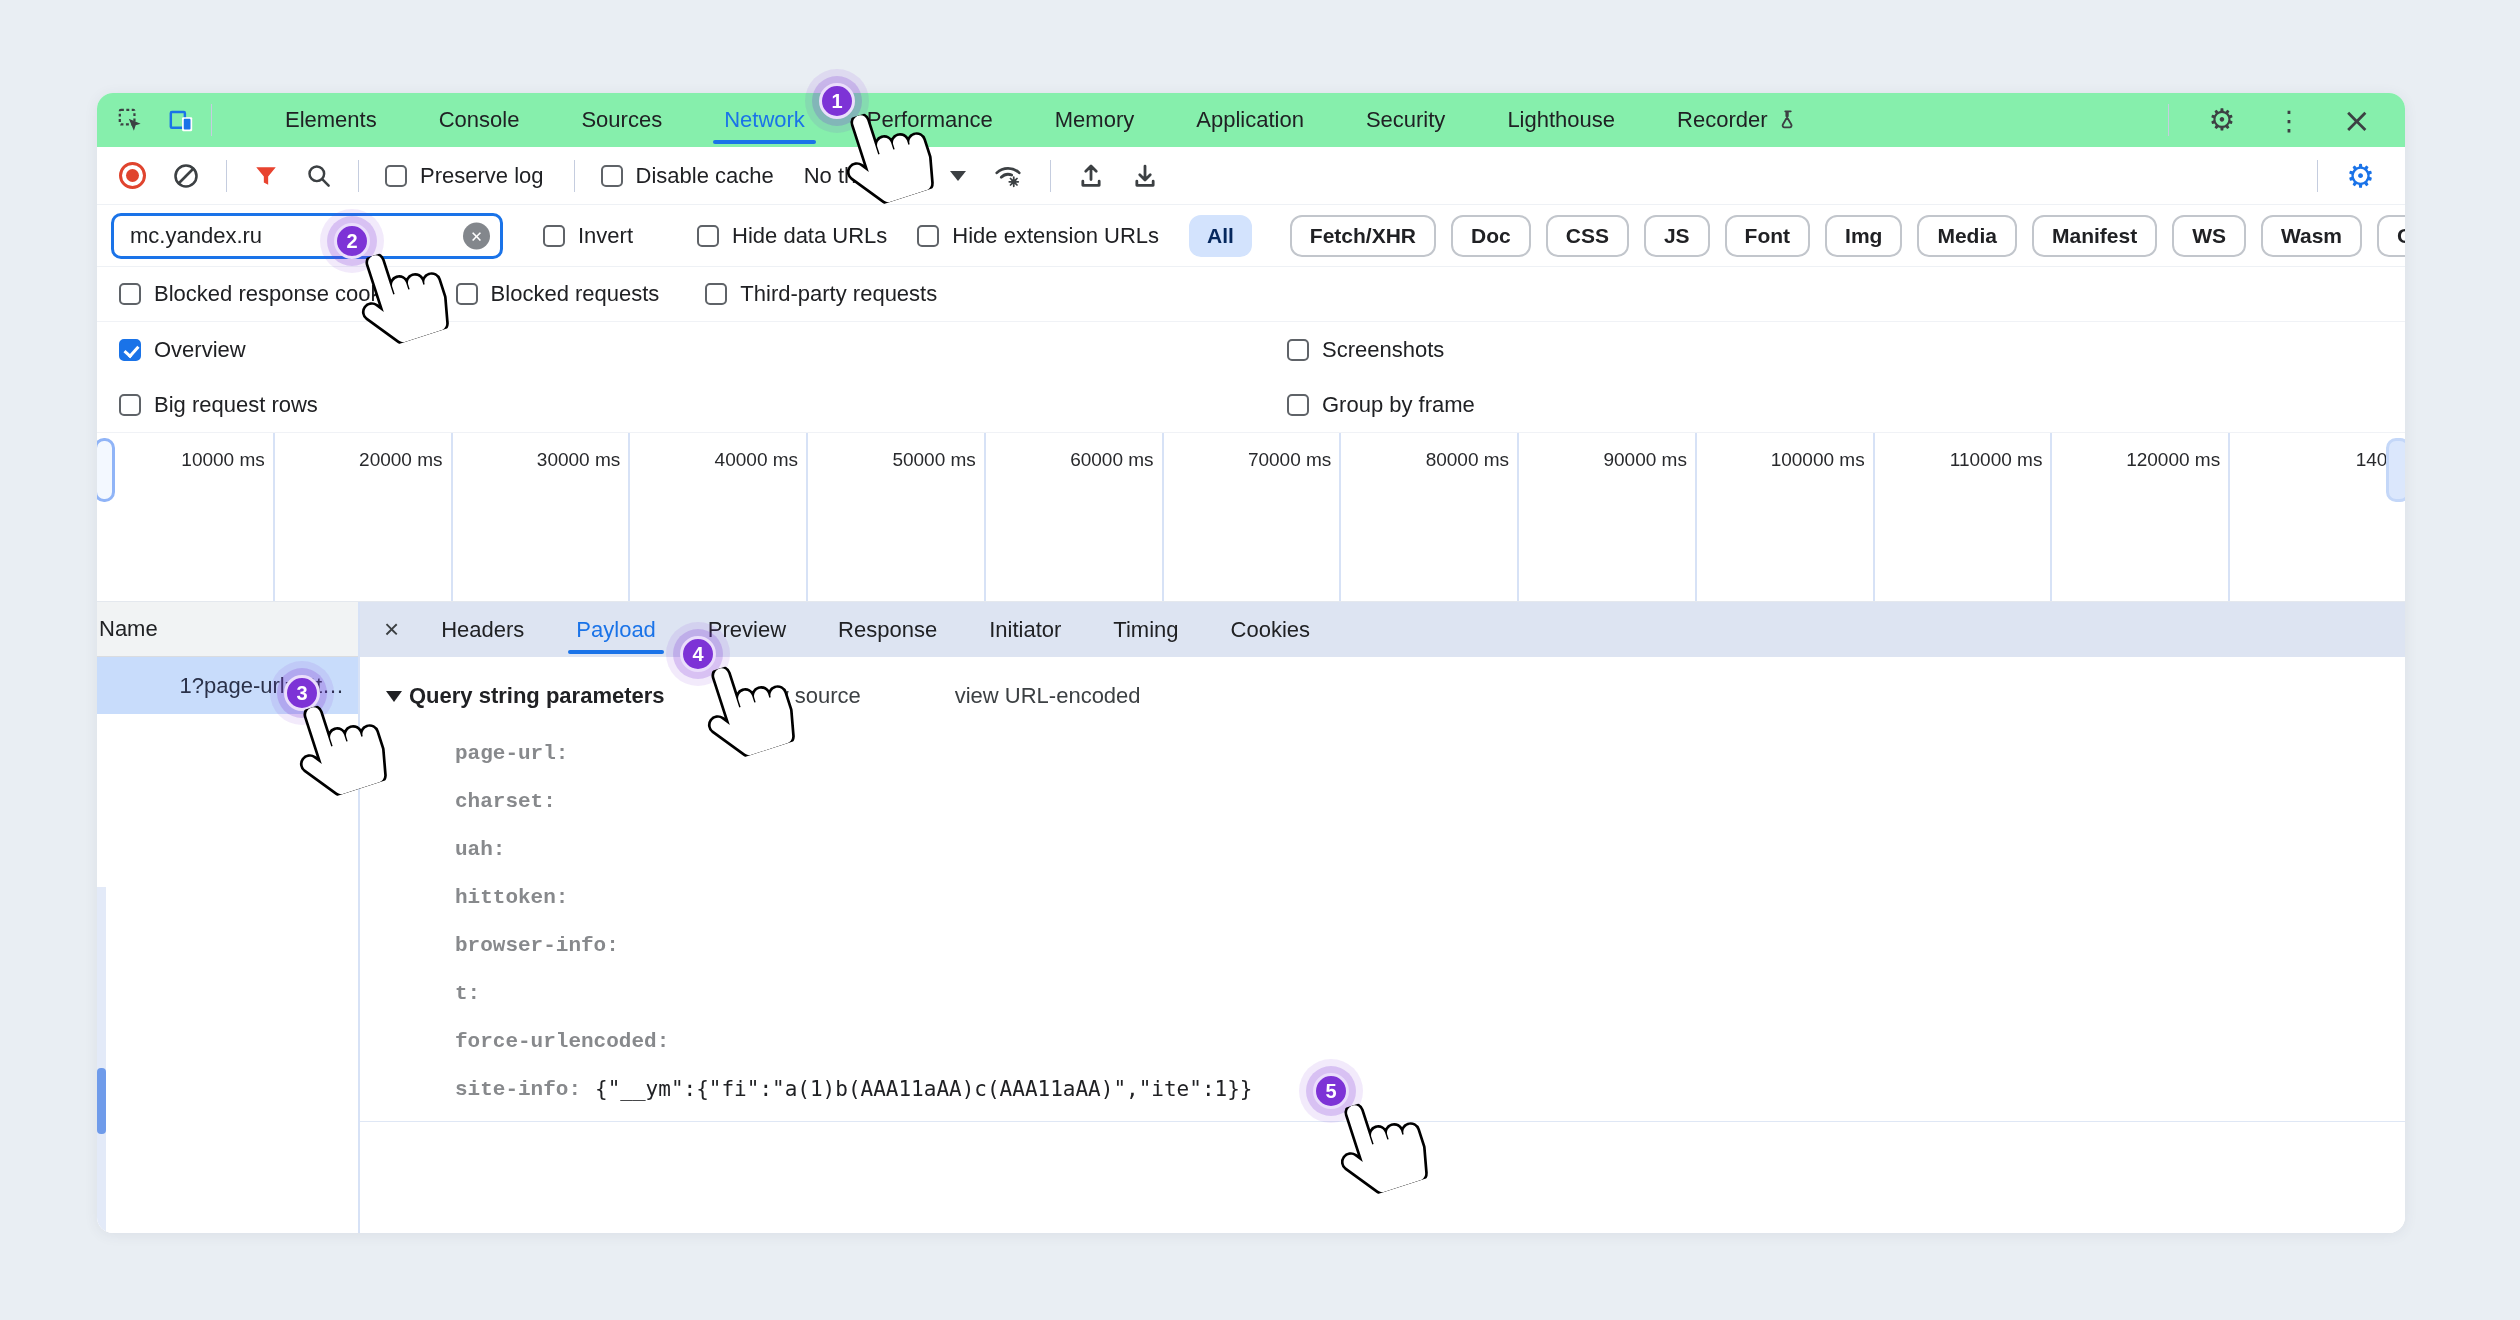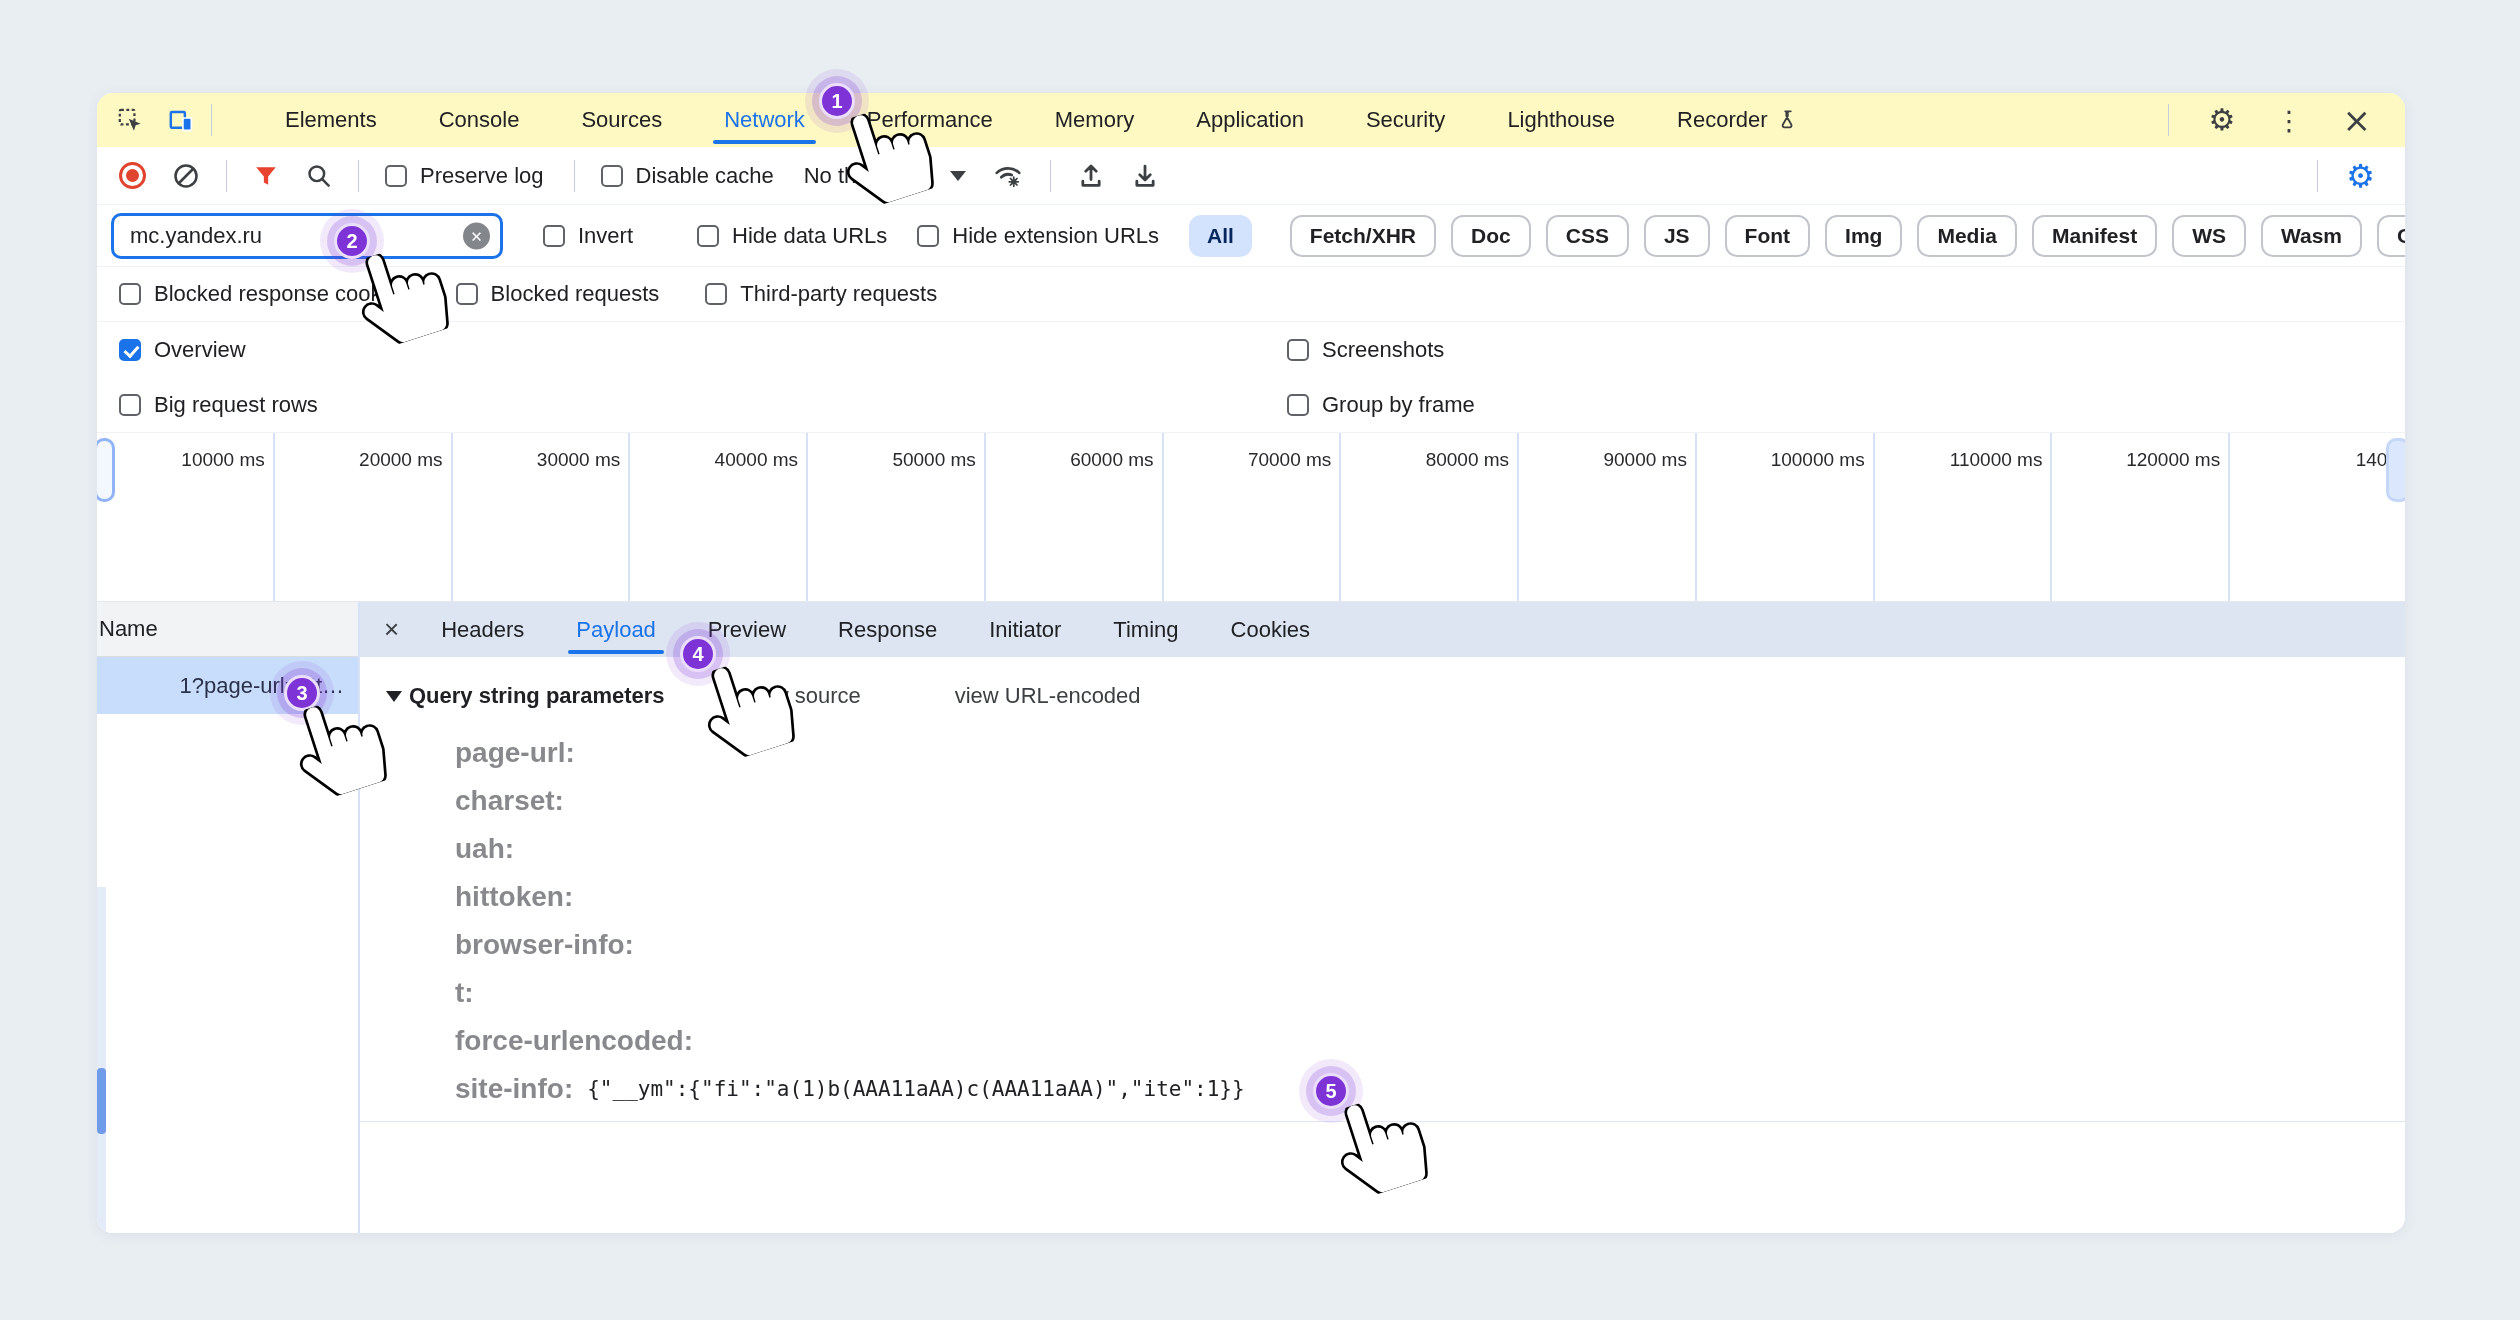--- a/index.html
+++ b/index.html
@@ -12,21 +12,21 @@
     color:#202124;
   }
   .window {
     position:absolute; left:97px; top:93px; width:2308px; height:1140px;
     background:#ffffff; border-radius:16px; overflow:hidden;
     box-shadow:0 2px 14px rgba(60,64,90,.08);
     display:flex; flex-direction:column;
   }
 
   
-  .tabbar { flex:none; height:54px; background:#fef9c3; display:flex; align-items:center; }
+  .tabbar { flex:none; height:54px; background:#86efac; display:flex; align-items:center; }
   .tb-icons { display:flex; align-items:center; gap:24px; padding:0 16px 0 20px; }
   .icon24 { width:27px; height:27px; display:block; }
   .vdiv { width:1px; height:32px; background:#c5cddf; }
   .tabs { display:flex; align-items:stretch; height:100%; margin-left:42px; }
   .tab { padding:0 31px; display:flex; align-items:center; gap:9px; font-size:22px; color:#202124; position:relative; cursor:default; white-space:nowrap; }
   .tab.selected { color:#1a73e8; }
   .tab.selected::after { content:""; position:absolute; left:20px; right:20px; bottom:3px; height:4px; background:#1a73e8; border-radius:2px; }
   .tabbar-right { margin-left:auto; display:flex; align-items:center; gap:40px; padding-right:34px; }
   .glyph { font-family:"DejaVu Sans", sans-serif; color:#3c4043; line-height:1; }
   .gear-g { font-size:30px; }
@@ -84,21 +84,21 @@
   .dtab.selected { color:#1a73e8; }
   .dtab.selected::after { content:""; position:absolute; left:18px; right:18px; bottom:3px; height:4px; background:#1a73e8; border-radius:2px; }
   .detail-body { flex:1; position:relative; background:#fff; }
   .qsp-line { display:flex; align-items:center; padding:26px 0 0 26px; }
   .tri-down { width:0; height:0; border-left:8px solid transparent; border-right:8px solid transparent; border-top:11px solid #202124; margin-right:7px; }
   .qsp-title { font-size:22px; font-weight:700; color:#202124; }
   .view-link { font-size:22px; color:#3c4043; }
   .vs { margin-left:80px; } .vu { margin-left:94px; }
   .params { padding:20px 0 0 95px; }
   .param-row { height:48px; display:flex; align-items:center; }
-  .param-name { font-size:28px; font-weight:700; color:#87898c; white-space:nowrap; }
+  .param-name { font-size:21px; font-weight:700; color:#87898c; white-space:nowrap;font-family:Liberation Mono, monospace; }
   .param-value { font-family:"DejaVu Sans Mono", monospace; font-size:21px; color:#202124; margin-left:14px; white-space:nowrap; }
   .detail-sep { height:1px; background:#dfe7f5; margin-top:8px; }
 
   
   .marker {
     position:absolute; width:36px; height:36px; border-radius:50%;
     background:#7d33d6; border:3px solid #eadefb;
     box-shadow:0 0 0 7px rgba(125,51,214,.22), 0 0 0 14px rgba(125,51,214,.10);
     color:#fff; font-size:20px; font-weight:700;
     display:flex; align-items:center; justify-content:center; z-index:40;

